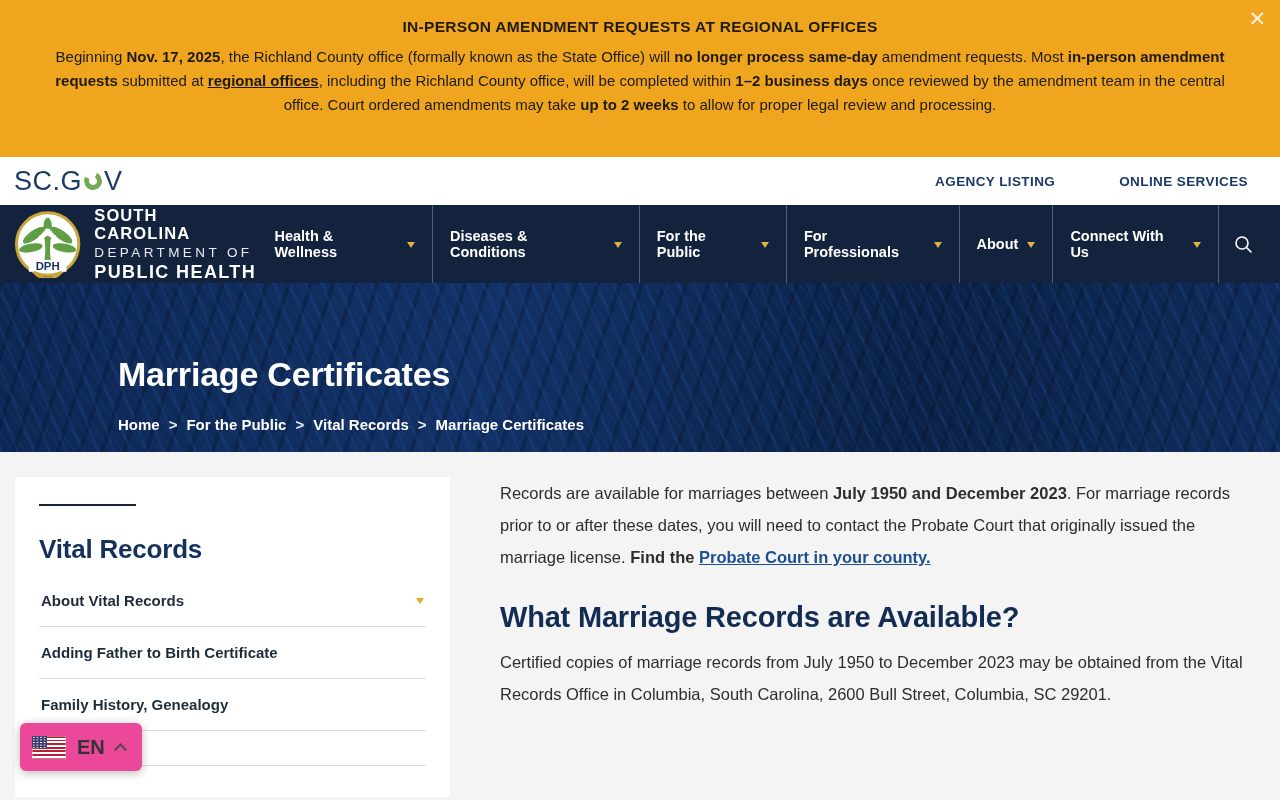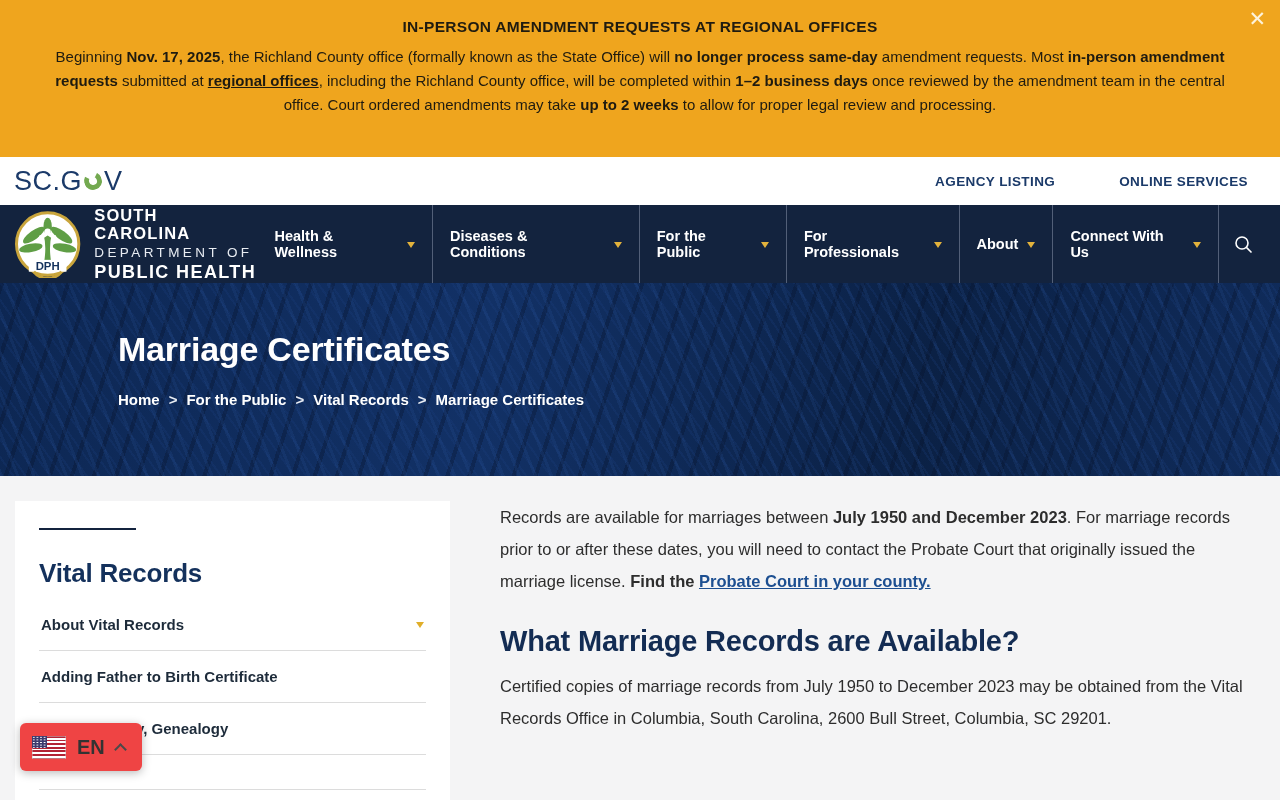--- a/index.html
+++ b/index.html
@@ -29,21 +29,21 @@
   .brand-text .b1 { font-weight:bold; font-size:16.5px; letter-spacing:1.1px; }
   .brand-text .b2 { font-weight:300; font-size:13.5px; letter-spacing:3.4px; color:#E8ECF2; margin:2px 0; }
   .brand-text .b3 { font-weight:bold; font-size:18px; letter-spacing:1.4px; }
   .menu { margin-left:auto; display:flex; align-items:stretch; }
   .menu-item { display:flex; align-items:center; padding:0 17px; color:#fff; font-weight:bold; font-size:14.5px; position:relative; }
   .menu-item + .menu-item, .search-btn { border-left:1px solid rgba(200,210,230,.35); }
   .caret-down { display:inline-block; width:0; height:0; border:4.5px solid transparent; border-top:6px solid #E2B23C; margin-left:9px; margin-top:5px; }
   .search-btn { background:none; border-top:none; border-right:none; border-bottom:none; width:50px; display:flex; align-items:center; justify-content:center; cursor:pointer; }
 
   
-  .hero { height:193px; padding:47px 0 0 118px; color:#fff;
+  .hero { height:169px; padding:72px 0 0 118px; color:#fff;
     background:
       repeating-linear-gradient(68deg, rgba(45,90,165,.16) 0 3px, transparent 3px 15px),
       repeating-linear-gradient(108deg, rgba(7,18,42,.32) 0 4px, transparent 4px 21px),
       repeating-linear-gradient(55deg, rgba(28,64,130,.22) 0 2px, transparent 2px 10px),
       linear-gradient(100deg, #0D2753 0%, #123166 38%, #0B2145 72%, #102C5C 100%);
   }
   .hero h1 { font-size:34px; font-weight:bold; letter-spacing:-.2px; }
   .breadcrumb { margin-top:22px; display:flex; gap:9px; font-size:15px; font-weight:bold; color:#fff; }
   .crumb-sep { color:#E9EDF4; }
 
@@ -55,21 +55,21 @@
   .side-list { list-style:none; }
   .side-item { display:flex; align-items:center; justify-content:space-between; padding:17px 2px; border-bottom:1px solid #DCDCDC; color:#1D2B3A; font-size:15px; font-weight:bold; cursor:pointer; }
   .side-caret { width:0; height:0; border:4.5px solid transparent; border-top:6.5px solid #E0AE29; margin-top:5px; }
 
   .main { flex:1; padding-right:8px; color:#2D2D2D; }
   .para { font-size:16.5px; line-height:32px; margin-bottom:16px; }
   .inline-link { color:#1D4F91; font-weight:bold; text-decoration:underline; }
   .h2 { color:#132C53; font-size:29px; font-weight:bold; margin:28px 0 12px; letter-spacing:-.2px; }
 
   
-  .lang { position:absolute; left:20px; top:723px; width:122px; height:48px; background:#ef4444; border-radius:6px; box-shadow:0 2px 10px rgba(0,0,0,.28); display:flex; align-items:center; padding:0 12px; gap:11px; cursor:pointer; }
+  .lang { position:absolute; left:20px; top:723px; width:122px; height:48px; background:#ec4899; border-radius:6px; box-shadow:0 2px 10px rgba(0,0,0,.28); display:flex; align-items:center; padding:0 12px; gap:11px; cursor:pointer; }
   .flag { position:relative; width:34px; height:23px; flex:none;
     background:repeating-linear-gradient(180deg, #B22234 0 1.8px, #fff 1.8px 3.6px); box-shadow:inset 0 0 0 .5px #C8C8C8; }
   .flag .canton { position:absolute; top:0; left:0; width:14.5px; height:12.6px; background:#3C3B6E;
     background-image:radial-gradient(circle, #fff .55px, transparent .75px); background-size:3.6px 2.6px; }
   .lang-code { font-size:20px; font-weight:bold; color:#333; }
   .chev { width:9px; height:9px; border-left:2px solid #4A4A4A; border-top:2px solid #4A4A4A; transform:rotate(45deg); margin-top:5px; }
 </style>
 </head>
 <body>
 

